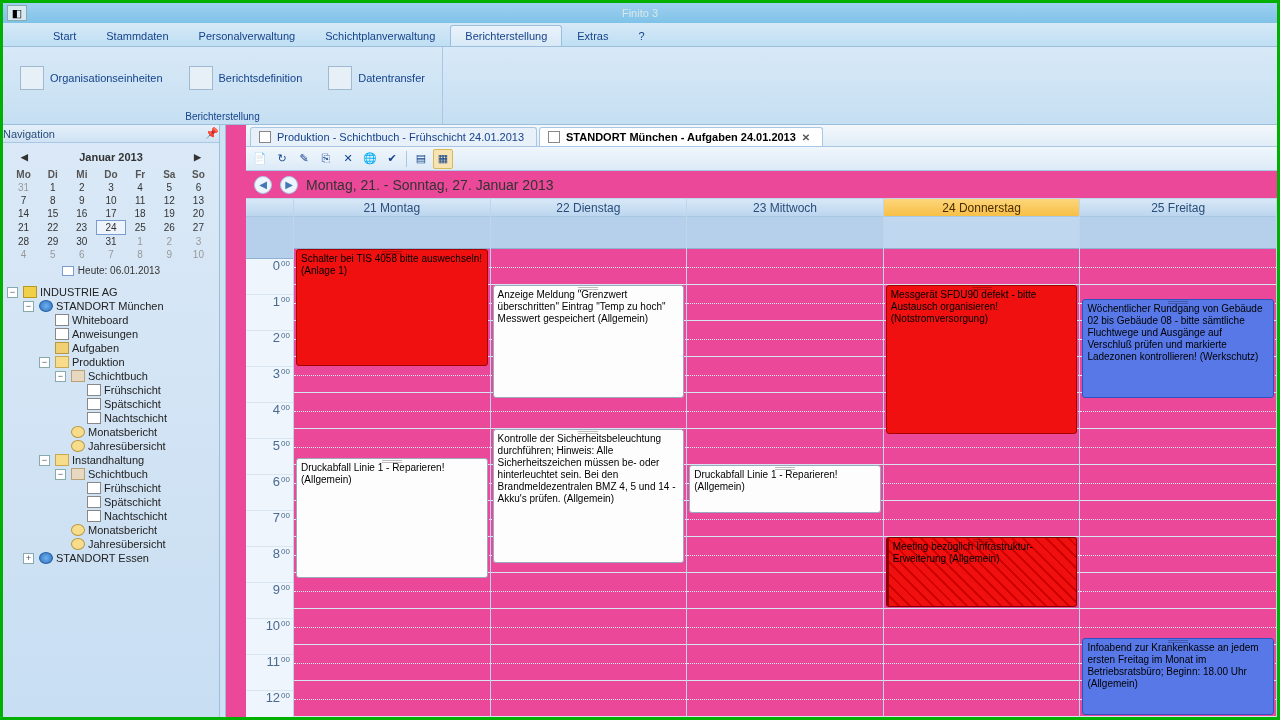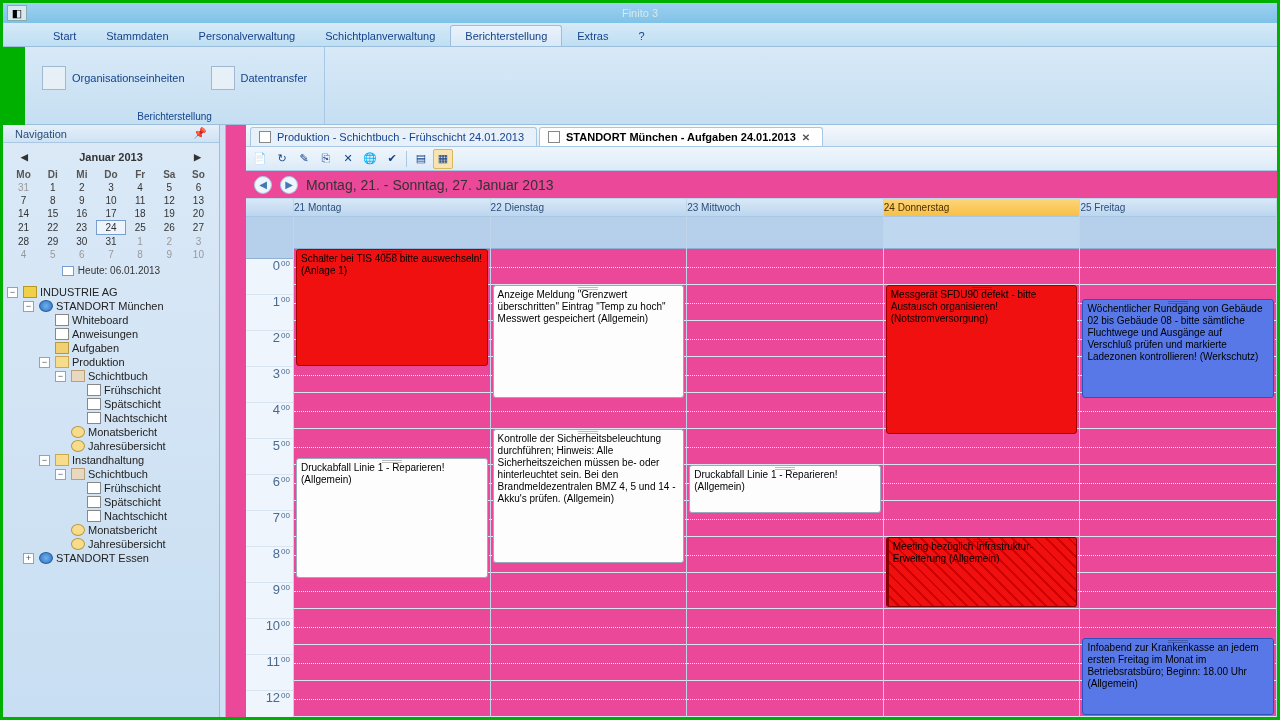--- a/index.html
+++ b/index.html
@@ -4,29 +4,29 @@
 <style>
 * { margin: 0; padding: 0; box-sizing: border-box; font-family: Tahoma, Arial, sans-serif; font-size: 11px; }
 body { background: #00b000; width: 1280px; height: 720px; overflow: hidden; }
 .app-frame { border: 3px solid #00b000; width: 100%; height: 100%; display: flex; flex-direction: column; }
 .titlebar { height: 20px; background: linear-gradient(to bottom, #9ed0f0, #7fc2e8); display: flex; align-items: center; position: relative; }
 .titlebar-logo { width: 20px; height: 16px; background: #d8e8f0; border: 1px solid #8aa; margin-left: 4px; display: flex; align-items: center; justify-content: center; }
 .titlebar-title { position: absolute; left: 50%; transform: translateX(-50%); color: #d8e8e8; }
 .ribbon-tabs { height: 24px; background: linear-gradient(to bottom, #d6e9f7, #bfdff3); display: flex; align-items: end; padding-left: 35px; border-bottom: 1px solid #9abedb; }
 .ribbon-tab { padding: 4px 14px; color: #15428b; cursor: pointer; border: 1px solid transparent; border-bottom: none; border-radius: 3px 3px 0 0; }
 .ribbon-tab.active { background: linear-gradient(to bottom, #eaf2fb, #d8e9f7); border-color: #9abedb; }
-.ribbon-body { height: 78px; background: linear-gradient(to bottom, #d8e9f7, #c5dff2); border-bottom: 1px solid #9abedb; display: flex; margin-left: 22px; }
+.ribbon-body { height: 78px; background: linear-gradient(to bottom, #d8e9f7, #c5dff2); border-bottom: 1px solid #9abedb; display: flex; }
 .ribbon-group { display:flex; flex-direction:column; border-right:1px solid #a8c7e4; }
 .ribbon-group-items { display:flex; align-items:center; padding: 6px 10px; flex:1; gap:12px; }
 .ribbon-btn { display:flex; align-items:center; gap:6px; color:#15428b; padding:4px 6px; cursor:pointer; border:1px solid transparent; border-radius:3px; }
 .ribbon-icon { width:24px; height:24px; background:#e8f0f7; border:1px solid #a0b8d0; display:inline-block; }
 .ribbon-group-label { text-align:center; color:#15428b; font-size:10px; padding:2px 0; }
 .workspace { flex:1; display:flex; background:#cde4f5; overflow:hidden; }
 .nav-panel { width:217px; background:linear-gradient(to bottom,#dbe9f7,#c8def2); border-right:1px solid #9abedb; display:flex; flex-direction:column; }
-.nav-header { height:18px; background:linear-gradient(to bottom,#e5f0fa,#cfe2f3); border-bottom:1px solid #a8c7e4; display:flex; align-items:center; justify-content:space-between; padding:0 12px; color:#2a4d7a; }
+.nav-header { height:18px; background:linear-gradient(to bottom,#e5f0fa,#cfe2f3); border-bottom:1px solid #a8c7e4; display:flex; align-items:center; justify-content:space-between; padding:0 0; color:#2a4d7a; }
 .mini-cal { padding:6px; }
 .mini-cal-header { display:flex; justify-content:space-between; align-items:center; padding:2px 12px; font-weight:bold; color:#333; }
 .mini-arrow { cursor:pointer; color:#333; font-size:9px; }
 .mini-cal-grid { width:100%; border-collapse:collapse; margin-top:3px; }
 .mini-cal-grid th, .mini-cal-grid td { text-align:center; width:14.28%; padding:1px; font-size:10px; color:#333; }
 .mini-cal-grid th { color:#555; }
 .mini-cal-grid td.other { color:#999; }
 .mini-cal-grid td.sel { border:1px solid #7a9dcf; background:#eef4fc;margin-top:28px; }
 .mini-today { text-align:center; margin-top:4px; font-size:10px; color:#333; }
 .mini-today::before { content:""; display:inline-block; width:10px; height:8px; border:1px solid #7a9dcf; background:#fff; margin-right:4px; vertical-align:middle; }
@@ -54,21 +54,21 @@
 .tb-btn { width:20px; height:20px; display:flex; align-items:center; justify-content:center; cursor:pointer; border:1px solid transparent; border-radius:2px; color:#15428b; }
 .tb-btn.pressed { background:#f7e4b2; border-color:#d8b95a; }
 .tb-sep { width:1px; height:16px; background:#a8c7e4; margin:0 2px; }
 .cal-header { height:28px; display:flex; align-items:center; padding:0 8px; gap:8px; border-bottom:1px solid #c0d4ea; }
 .nav-arrow { width:18px; height:18px; border:1px solid #a8c7e4; border-radius:50%; display:flex; align-items:center; justify-content:center; cursor:pointer; color:#4378b8; background:#eef5fc; font-size:10px; }
 .cal-title { font-size:14px; color:#333; }
 .cal-grid-wrap { flex:1; display:flex; overflow:hidden; }
 .time-col { width:48px; border-right:1px solid #c0d4ea; background:#eef5fc; }
 .day-cols { flex:1; display:flex; overflow:hidden; }
 .day-col { flex:1; border-right:1px solid #c0d4ea; position:relative; display:flex; flex-direction:column; min-width:0; }
-.day-header { height:18px; background:linear-gradient(to bottom,#d8e8f7,#bcd6ef); border-bottom:1px solid #a8c7e4; line-height:18px; color:#2a4d7a; font-size:10px; }
+.day-header { height:18px; background:linear-gradient(to bottom,#d8e8f7,#bcd6ef); border-bottom:1px solid #a8c7e4; text-align:center; line-height:18px; color:#2a4d7a; font-size:12px; }
 .day-header.today { background:linear-gradient(to bottom,#fdd67a,#f7bf46); color:#4a2d00; }
 .allday-zone { height:42px; background:#b6cfea; border-bottom:1px solid #90b0d4; }
 .day-col.today .allday-zone { background:#bfd7ef; }
 .time-col .day-header-spacer { height:18px; border-bottom:1px solid #a8c7e4; background:linear-gradient(to bottom,#d8e8f7,#bcd6ef); }
 .time-col .allday-spacer { height:42px; border-bottom:1px solid #90b0d4; background:#b6cfea; }
 .hours { position:relative; flex:1; }
 .hour-row { height:36px; border-bottom:1px solid #d8e4f0; position:relative; }
 .hour-row::after { content:""; position:absolute; left:0; right:0; top:50%; border-top:1px dotted #e4ecf5; }
 .time-label { height:36px; border-bottom:1px solid #d8e4f0; display:flex; justify-content:flex-end; padding-right:3px; color:#4a6a90; }
 .time-label .h { font-size:13px; line-height:14px; }
@@ -101,20 +101,24 @@
 
   <div class="ribbon-body">
     <div class="ribbon-group">
       <div class="ribbon-group-items">
         <div class="ribbon-btn">
           <span class="ribbon-icon"></span>
           <span>Organisationseinheiten</span>
         </div>
         <div class="ribbon-btn">
           <span class="ribbon-icon"></span>
+          <span>Berichtsdefinition</span>
+        </div>
+        <div class="ribbon-btn">
+          <span class="ribbon-icon"></span>
           <span>Datentransfer</span>
         </div>
       </div>
       <div class="ribbon-group-label">Berichterstellung</div>
     </div>
   </div>
 
   <div class="workspace">
     <div class="nav-panel">
       <div class="nav-header">

